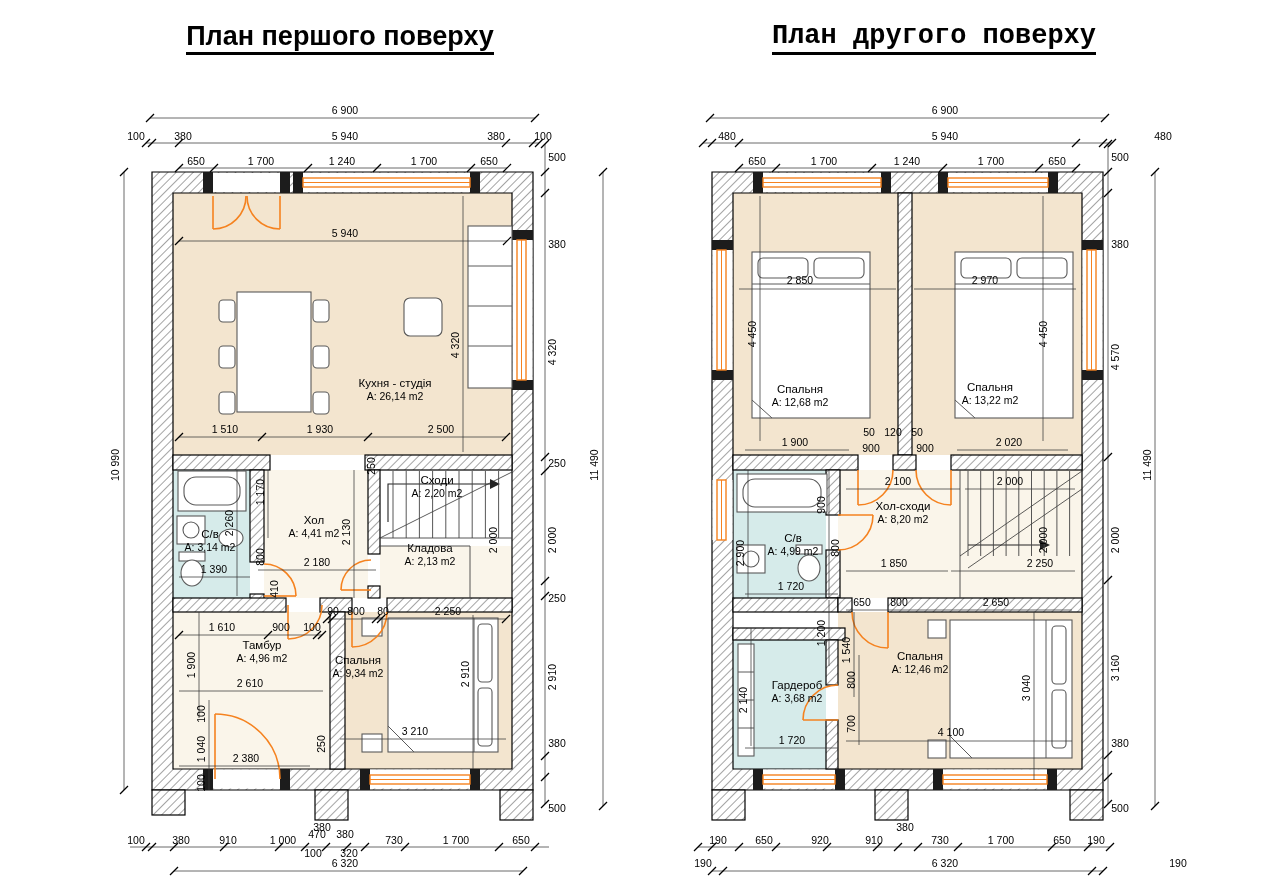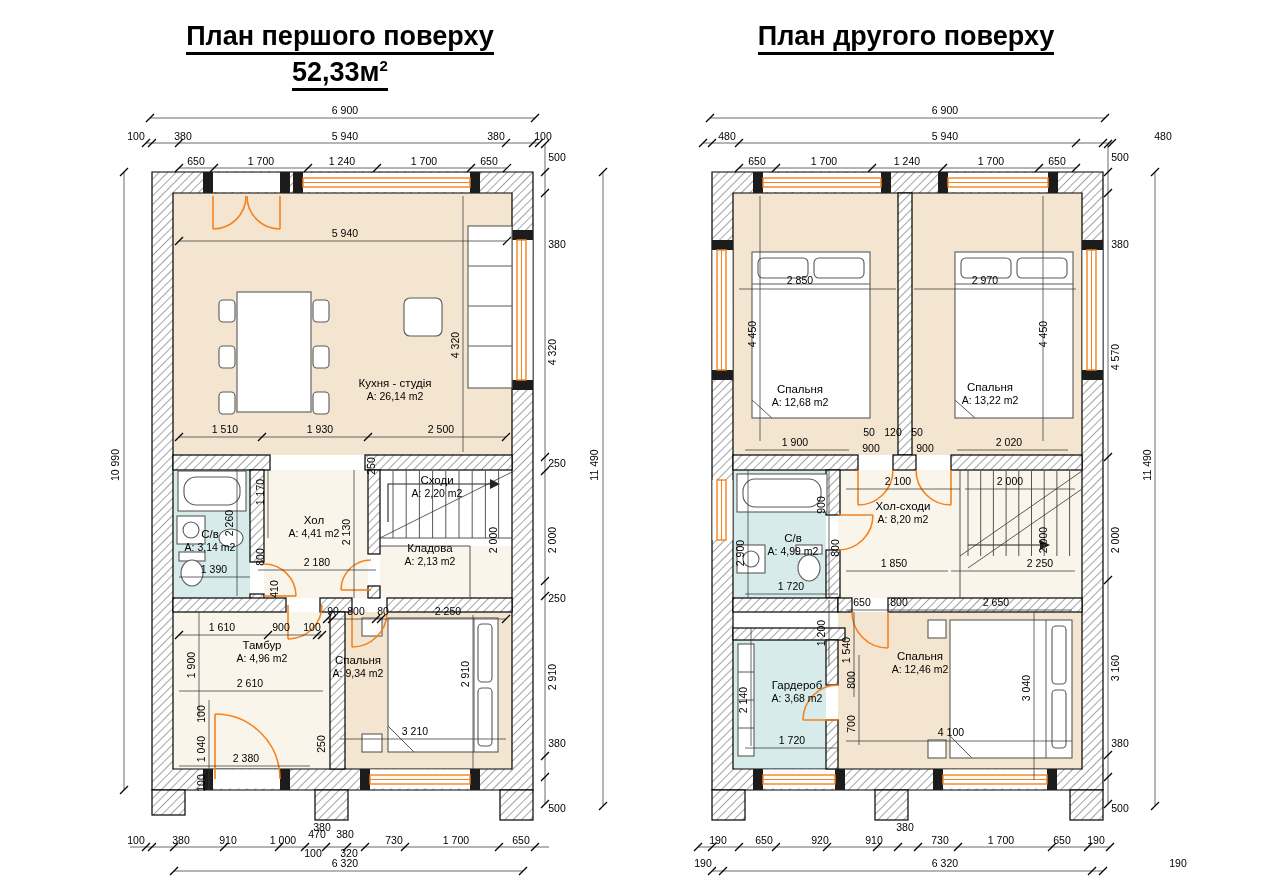--- a/index.html
+++ b/index.html
@@ -32,23 +32,22 @@
   text.room { font-size:11.5px; fill:#000; text-anchor:middle; font-family:"Liberation Sans",sans-serif; }
   text.room-area { font-size:10.5px; fill:#000; text-anchor:middle; font-family:"Liberation Sans",sans-serif; }
 </style>
 </head>
 <body>
 
 <div class="canvas">
 
   <div class="title" style="left:130px; top:18px; width:420px;">
     <div><span class="u">План першого поверху</span></div>
-    <div><span class="u"><span>52,33м</span><sup>2</sup></span></div>
   </div>
-  <div class="title" style="left:696px; top:18px; width:420px;">
+  <div class="title" style="left:724px; top:18px; width:420px;font-family:Liberation Mono, monospace;">
     <div><span class="u">План другого поверху</span></div>
   </div>
 
   <svg class="drawing" width="1284" height="888" viewBox="0 0 1284 888">
     <defs>
       <pattern id="hatch" width="6" height="6" patternUnits="userSpaceOnUse" patternTransform="rotate(45)">
         <rect width="6" height="6" fill="#ffffff"></rect>
         <line x1="0" y1="0" x2="0" y2="6" stroke="#4a4a4a" stroke-width="1"></line>
       </pattern>
     </defs>

